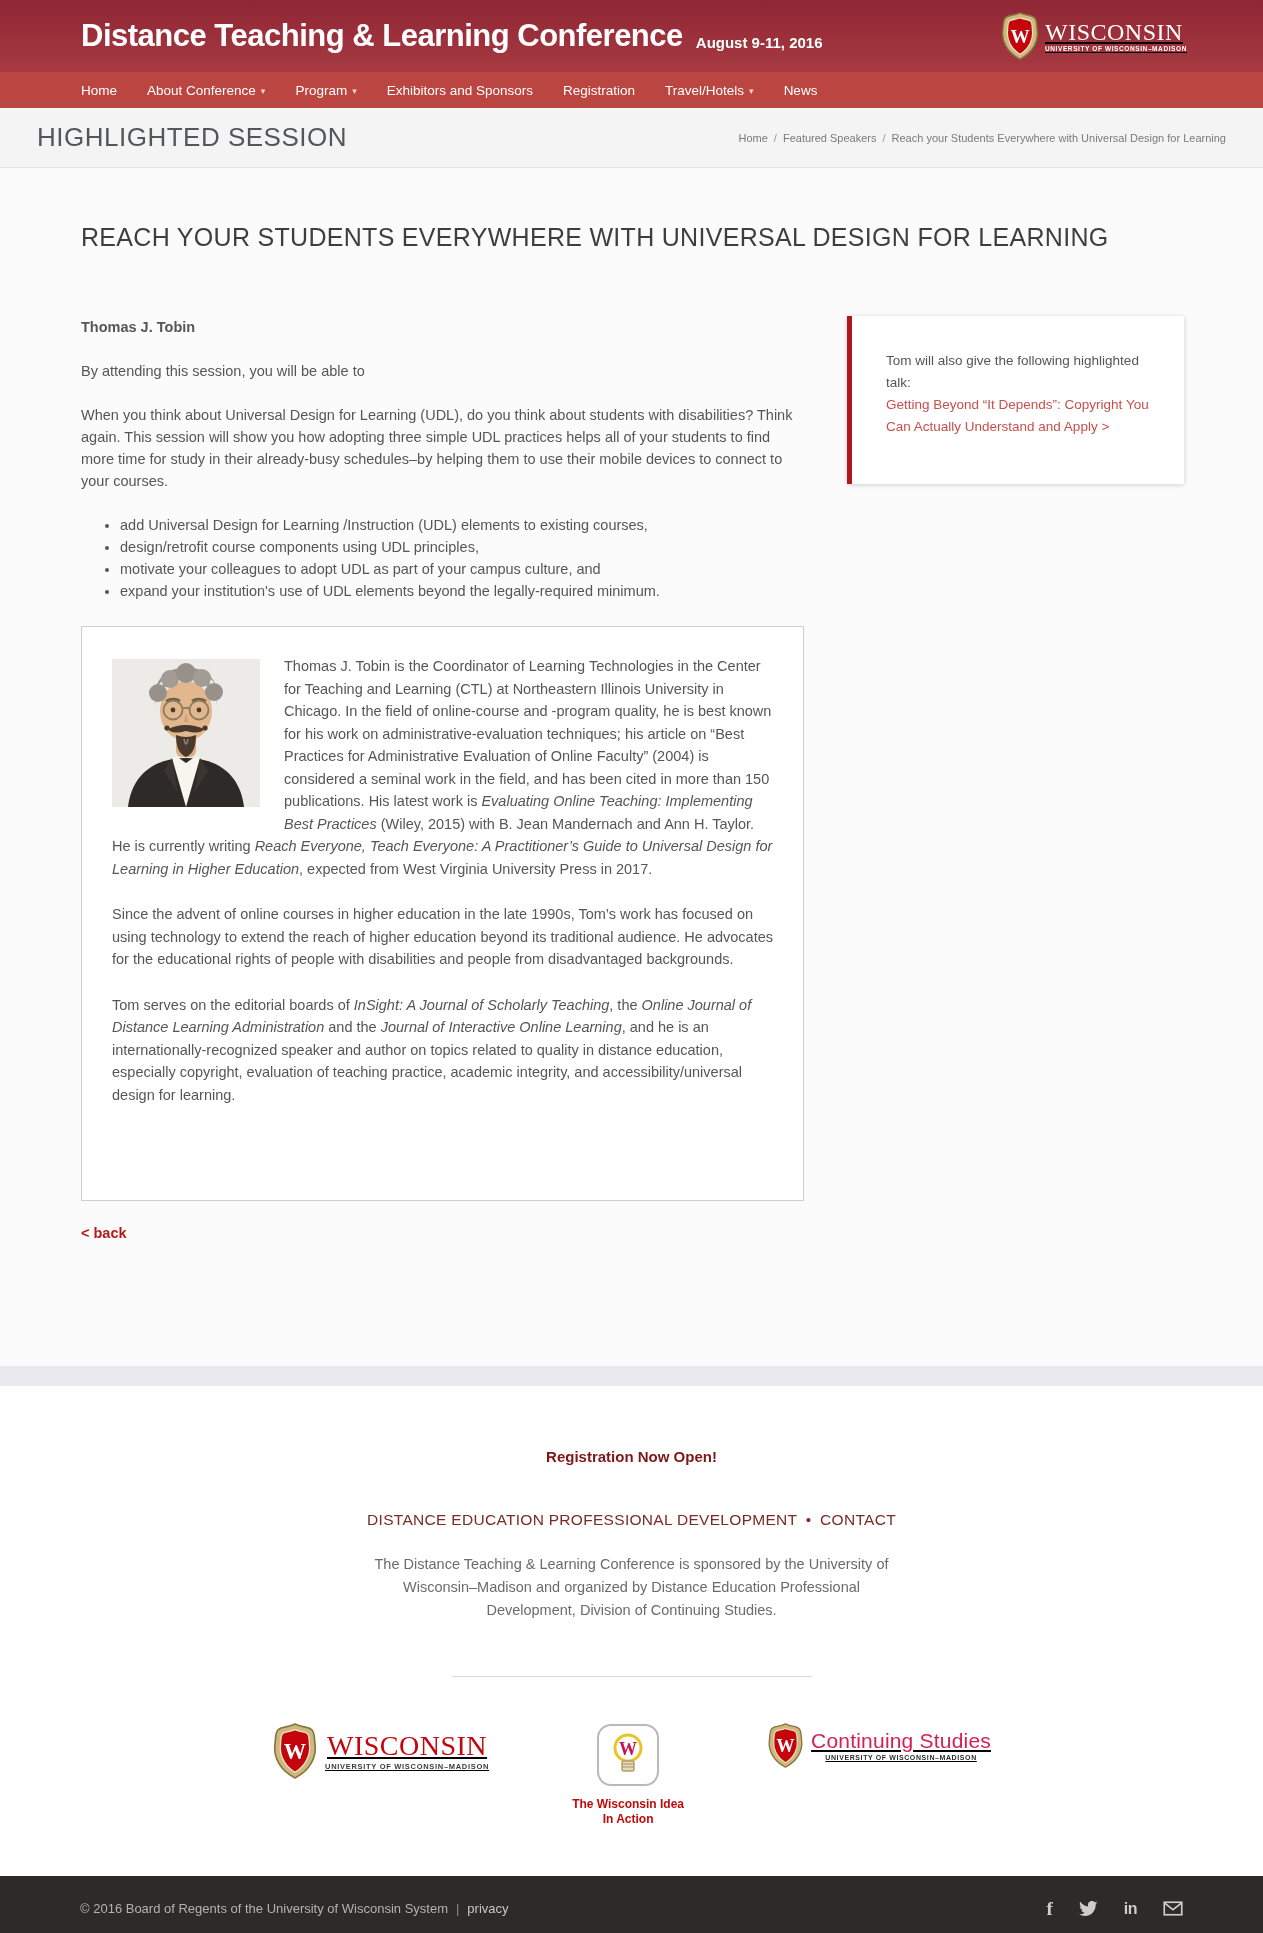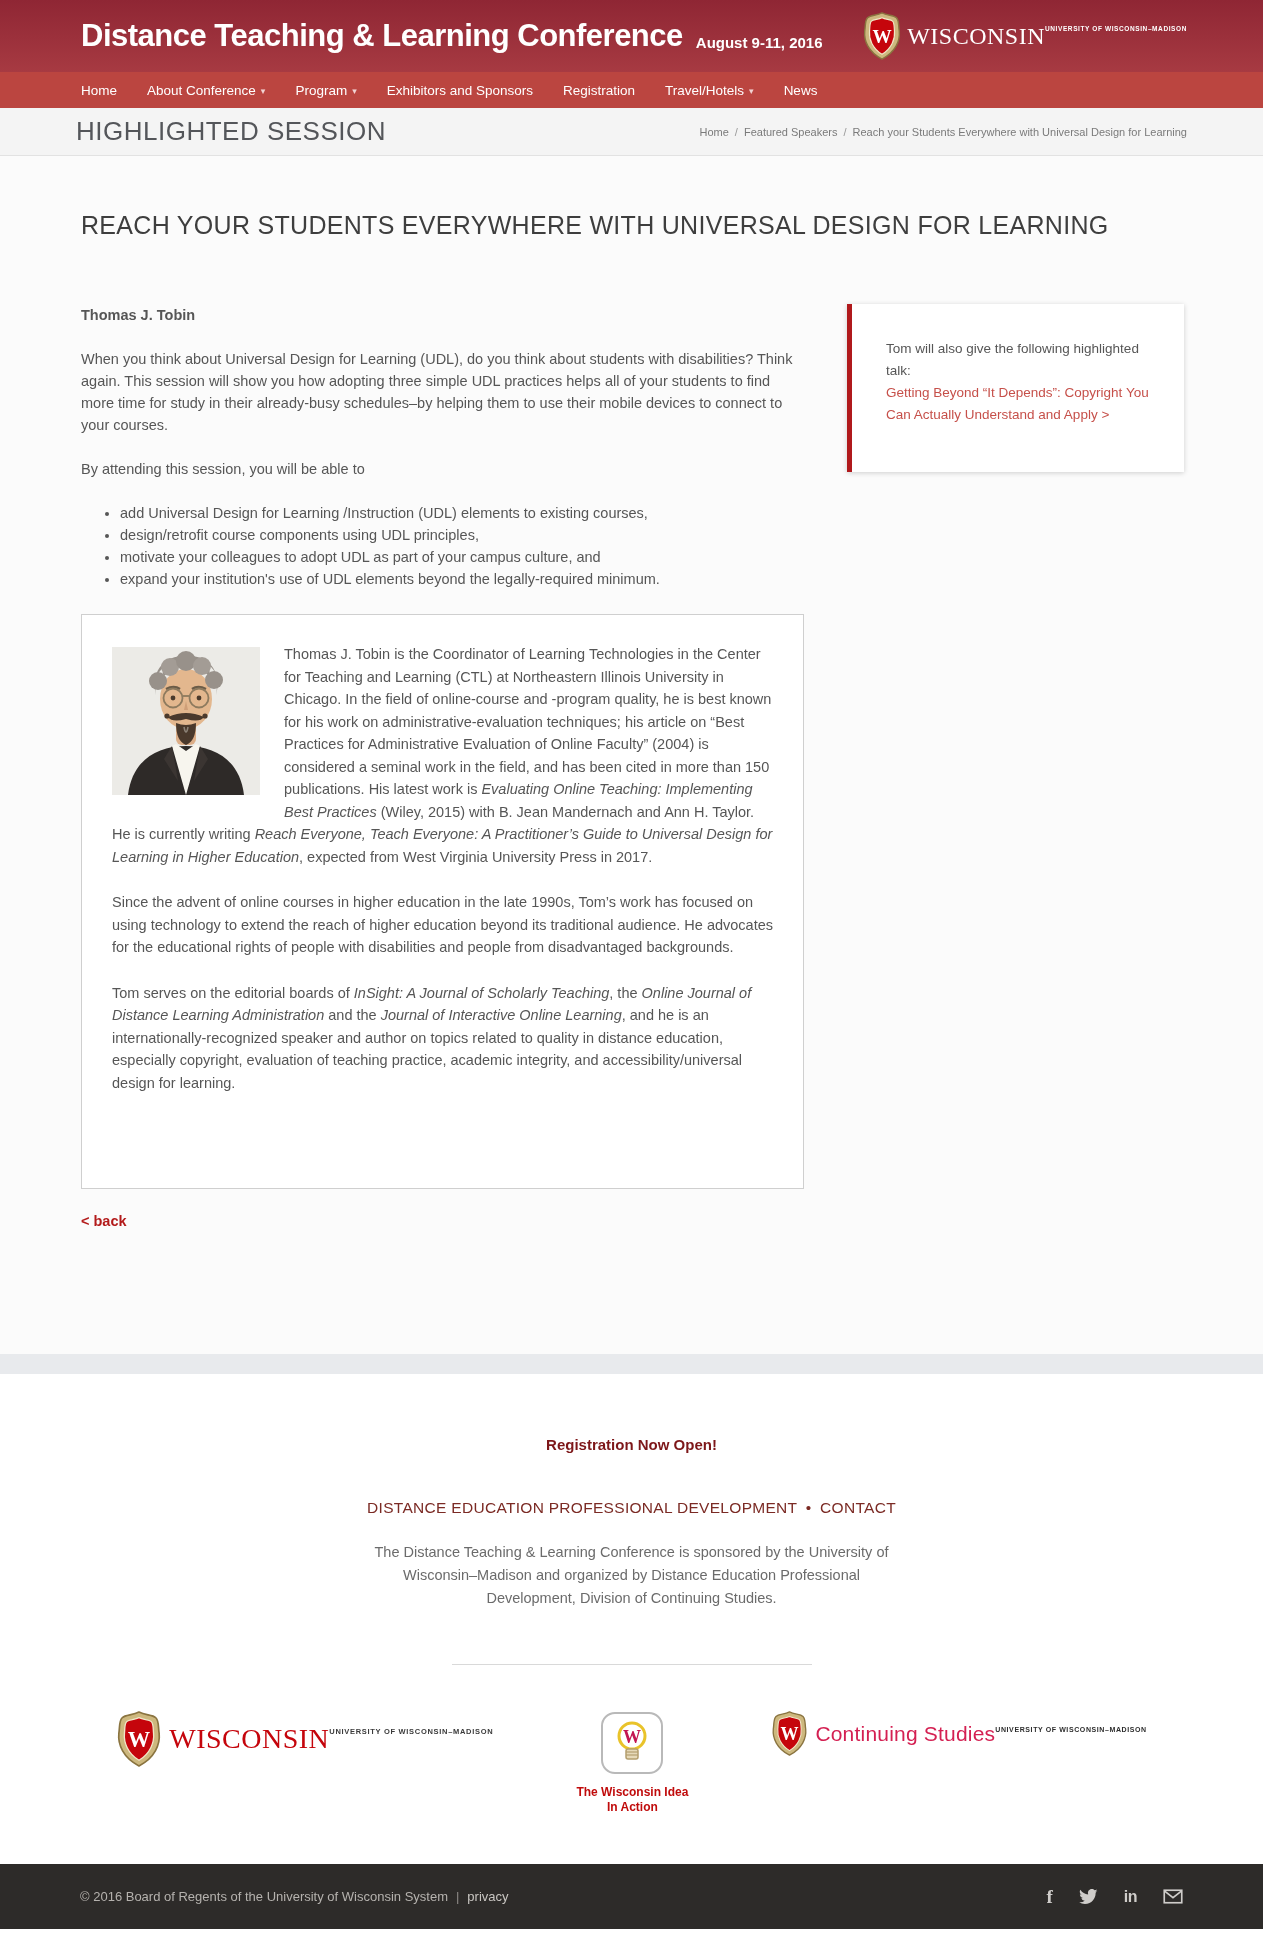--- a/index.html
+++ b/index.html
@@ -14,33 +14,33 @@
   
   .site-header{
     height:72px; background:linear-gradient(#8f2634,#a73a42);
     display:flex; align-items:center; padding:0 76px 0 81px;
   }
   .site-title{
     font-size:31px; font-weight:700; color:#fff; letter-spacing:-0.5px; white-space:nowrap;
   }
   .site-dates{ font-size:15px; font-weight:700; color:#fff; margin-left:13px; padding-top:12px; white-space:nowrap;text-align:right;}
   .header-logo{ margin-left:auto; display:flex; align-items:center; gap:5px; }
-  .logo-textcol{ display:flex; line-height:1; }
+  .logo-textcol{ display:flex; flex-direction:column; line-height:1;text-decoration:underline; }
   .logo-wordmark{ font-family:"Liberation Serif", serif; font-size:24px; color:#fff; letter-spacing:0.5px; }
   .logo-sub{ font-size:6.5px; color:#fff; letter-spacing:0.6px; margin-top:2px; font-weight:700;}
 
   
   .main-nav{ height:36px; background:#bb4540; display:flex; align-items:stretch; padding:0 66px; }
   .nav-item{ color:#fff; font-size:13.5px; padding:0 15px; display:flex; align-items:center; gap:5px; }
   .caret{ font-size:9px; color:#f2d3d2; padding-top:1px; }
 
   
   .page-band{
-    height:48px; background:#f4f4f4; border-bottom:1px solid #e2e2e2;
-    display:flex; align-items:center; justify-content:space-between; padding:0 76px;
+    height:60px; background:#f4f4f4; border-bottom:1px solid #e2e2e2;
+    display:flex; align-items:center; justify-content:space-between; padding:0 37px;
   }
   .page-title{ font-size:26px; color:#54565a; font-weight:400; letter-spacing:0.5px; }
   .breadcrumb{ font-size:11px; color:#7a7a7a; display:flex; gap:6px; align-items:center; }
   .breadcrumb a{ color:#7a7a7a; }
   .crumb-sep{ color:#9a9a9a; }
 
   
   .main{ background:#fbfbfb; padding:55px 81px 60px; min-height:1198px; }
   .session-heading{ font-size:25px; color:#3e3e3e; font-weight:400; letter-spacing:0.3px; margin-bottom:64px; }
   .content-row{ display:flex; gap:43px; align-items:flex-start; }
@@ -162,22 +162,22 @@
     <span>Reach your Students Everywhere with Universal Design for Learning</span>
   </div>
 </div>
 
 <main class="main">
   <h1 class="session-heading">REACH YOUR STUDENTS EVERYWHERE WITH UNIVERSAL DESIGN FOR LEARNING</h1>
 
   <div class="content-row">
     <div class="left-col">
       <p class="speaker-name">Thomas J. Tobin</p>
+      <p>By attending this session, you will be able to</p>
       <p>When you think about Universal Design for Learning (UDL), do you think about students with disabilities? Think again. This session will show you how adopting three simple UDL practices helps all of your students to find more time for study in their already-busy schedules–by helping them to use their mobile devices to connect to your courses.</p>
-      <p>By attending this session, you will be able to</p>
       <ul class="outcomes">
         <li>add Universal Design for Learning /Instruction (UDL) elements to existing courses,</li>
         <li>design/retrofit course components using UDL principles,</li>
         <li>motivate your colleagues to adopt UDL as part of your campus culture, and</li>
         <li>expand your institution's use of UDL elements beyond the legally-required minimum.</li>
       </ul>
 
       <div class="bio-box">
         <svg class="bio-photo" viewBox="0 0 148 148">
           <rect width="148" height="148" fill="#ecebe7"></rect>

